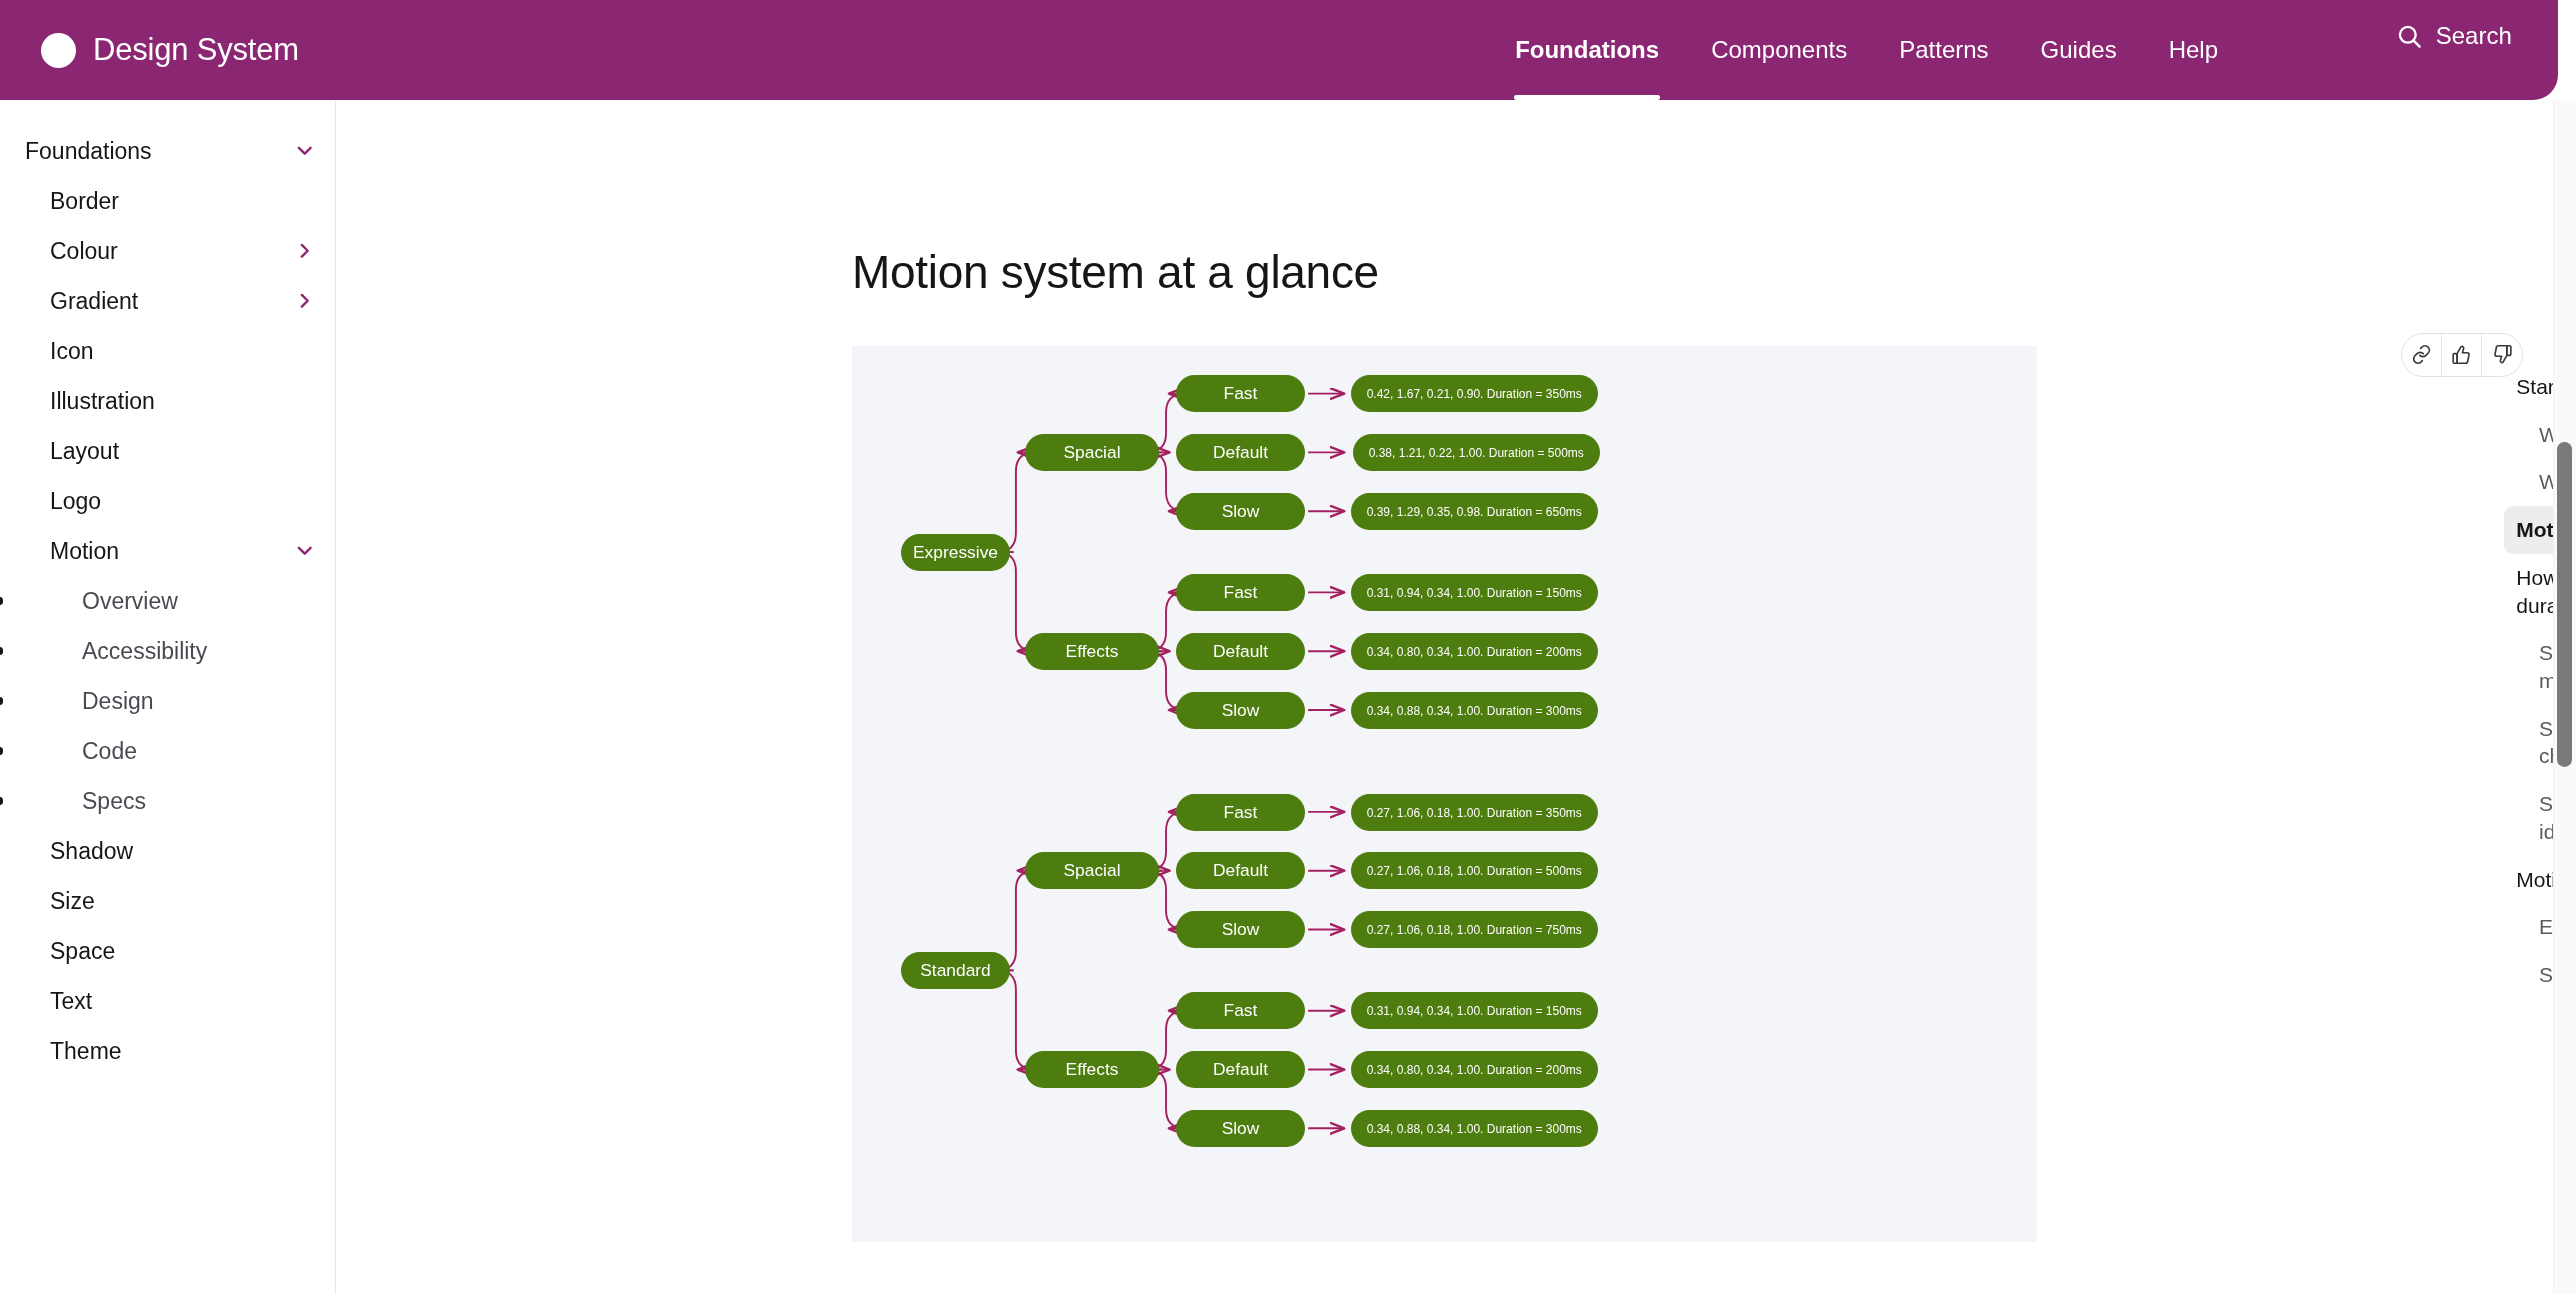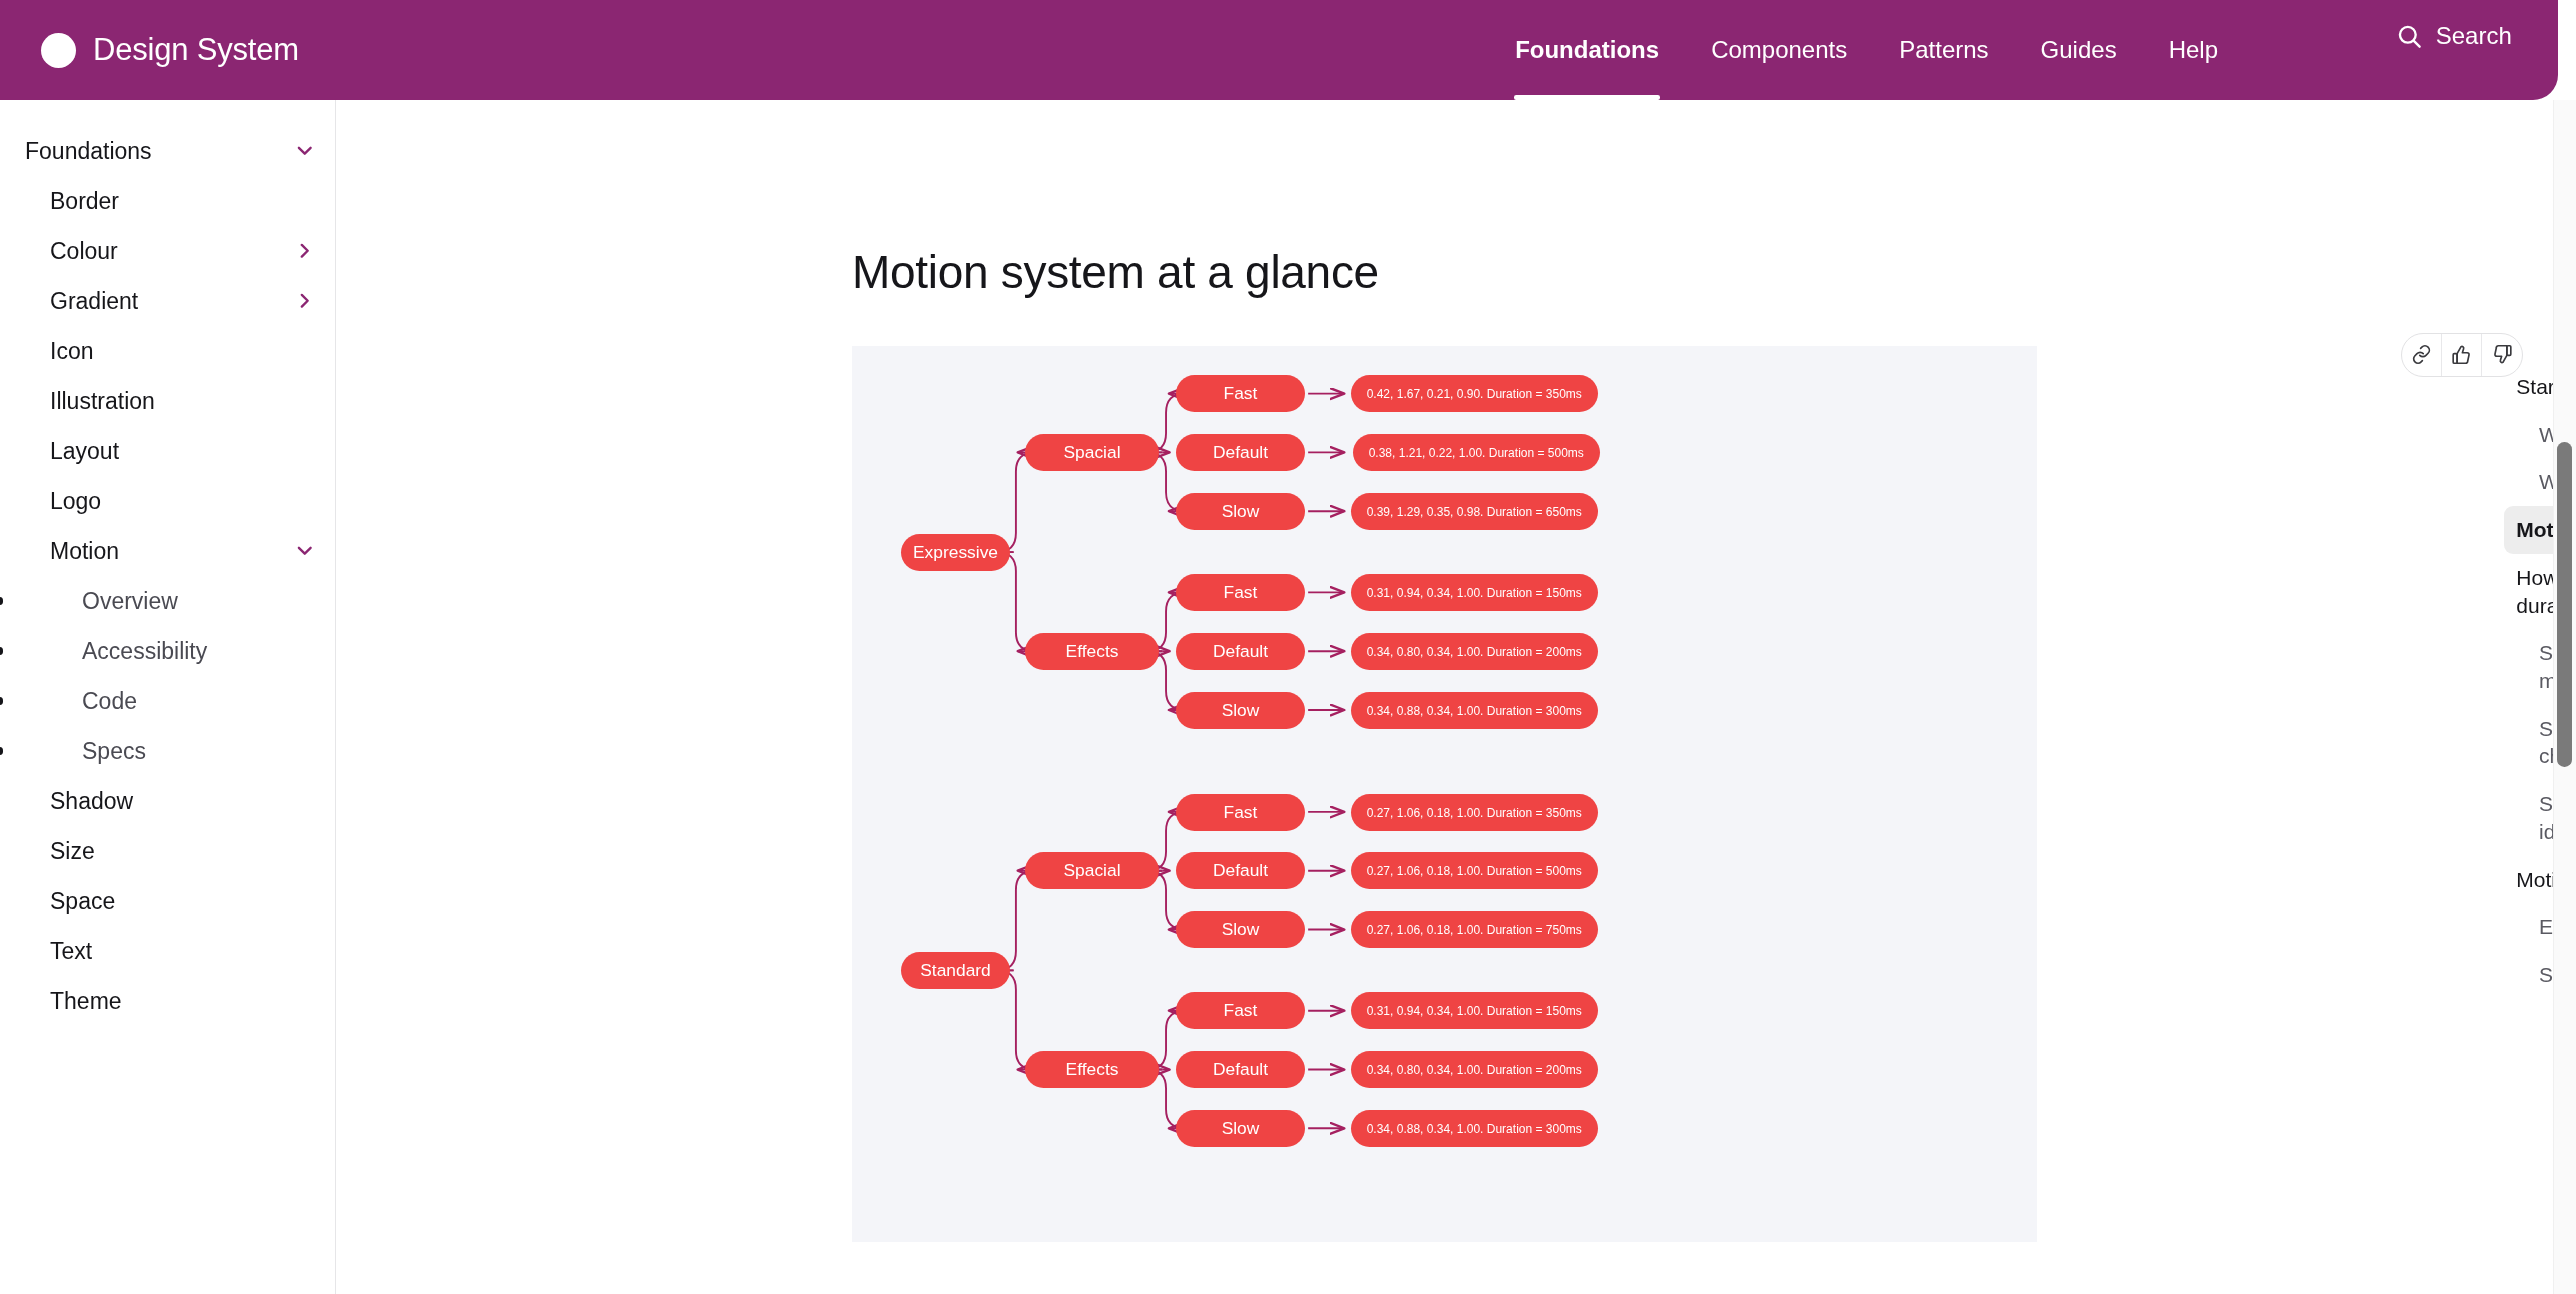--- a/index.html
+++ b/index.html
@@ -97,21 +97,21 @@
 
   
   .diagram {
     position: absolute; left: 516px; top: 246px;
     width: 1185px; height: 896px;
     background: #F4F5F9;
   }
   .node {
     position: absolute;
     display: flex; align-items: center; justify-content: center;
-    background: #ef4444; color: #ffffff;
+    background: #4d7c0f; color: #ffffff;
     border-radius: 560px;
     font-size: 17.4px; white-space: nowrap;
     text-align: center;
   }
   .node.root   { width: 109px; height: 37px; font-size: 17.4px; }
   .node.branch { width: 134px; height: 37px; }
   .node.speed  { width: 129px; height: 37px; }
   .node.value  { height: 37px; padding: 0 15.7px; font-size: 12px; }
   svg.edges { position: absolute; left: 0; top: 0; width: 1185px; height: 896px; }
 
@@ -224,20 +224,24 @@
             <polyline points="6 9 12 15 18 9"></polyline>
           </svg></span>
       </div>
       <div class="side-row lvl3">
         <span class="bullet"></span>
         <span class="lbl">Overview</span>
       </div>
       <div class="side-row lvl3">
         <span class="bullet"></span>
         <span class="lbl">Accessibility</span>
+      </div>
+      <div class="side-row lvl3">
+        <span class="bullet"></span>
+        <span class="lbl">Design</span>
       </div>
       <div class="side-row lvl3">
         <span class="bullet"></span>
         <span class="lbl">Code</span>
       </div>
       <div class="side-row lvl3">
         <span class="bullet"></span>
         <span class="lbl">Specs</span>
       </div>
       <div class="side-row lvl2">

